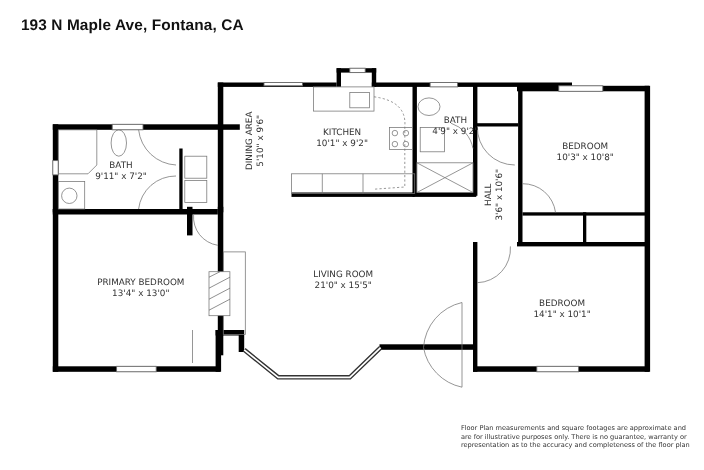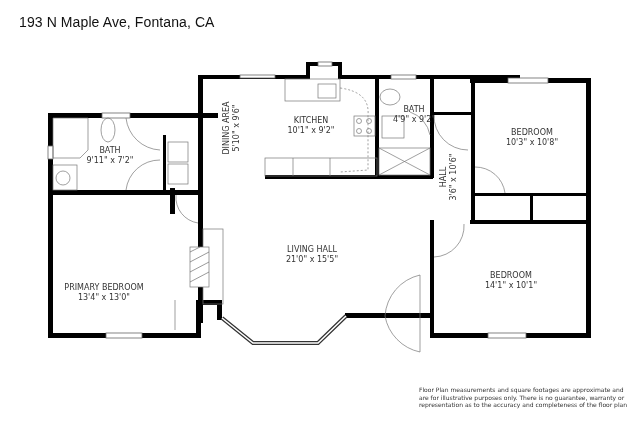--- a/index.html
+++ b/index.html
@@ -1,17 +1,17 @@
 <!DOCTYPE html>
 <html><head>
 <meta charset="utf-8">
 <style>
   html,body{margin:0;padding:0;background:#fff;}
   body{width:640px;height:427px;position:relative;overflow:hidden;font-family:"Liberation Sans",sans-serif;}
-  .title{position:absolute;left:19px;top:14px;font-size:14px;font-weight:normal;color:#111;letter-spacing:0.1px;}
+  .title{position:absolute;left:19px;top:14px;font-size:14px;font-weight:bold;color:#111;letter-spacing:0.1px;}
   svg.plan{position:absolute;left:0;top:0;}
   .rl{position:absolute;text-align:center;font-family:"DejaVu Sans",sans-serif;color:#333;font-size:8px;line-height:10px;white-space:nowrap;transform:translate(-50%,-50%);}
   .rl.v{transform:translate(-50%,-50%) rotate(-90deg);}
   .disclaimer{position:absolute;left:419px;top:386px;width:215px;font-size:6px;line-height:7.5px;color:#333;font-family:"DejaVu Sans",sans-serif;}
 </style>
 </head>
 <body>
 
 <div class="title">193 N Maple Ave, Fontana, CA</div>
 
@@ -144,26 +144,26 @@
     <div>4'9" x 9'2"</div>
 </div>
 <div class="rl" style="left:532px;top:138px;">
   <div>BEDROOM</div>
     <div>10'3" x 10'8"</div>
 </div>
 <div class="rl v" style="left:449px;top:177px;">
   <div>HALL</div>
     <div>3'6" x 10'6"</div>
 </div>
-<div class="rl" style="left:104px;top:262px;margin-top:31px;">
+<div class="rl" style="left:128px;top:262px;">
   <div>PRIMARY BEDROOM</div>
     <div>13'4" x 13'0"</div>
 </div>
 <div class="rl" style="left:312px;top:255px;">
-  <div>LIVING HALL</div>
+  <div>LIVING ROOM</div>
     <div>21'0" x 15'5"</div>
 </div>
 <div class="rl" style="left:511px;top:281px;">
   <div>BEDROOM</div>
     <div>14'1" x 10'1"</div>
 </div>
 
 <div class="disclaimer">Floor Plan measurements and square footages are approximate and are for illustrative purposes only. There is no guarantee, warranty or representation as to the accuracy and completeness of the floor plan</div>
 
 </body></html>

